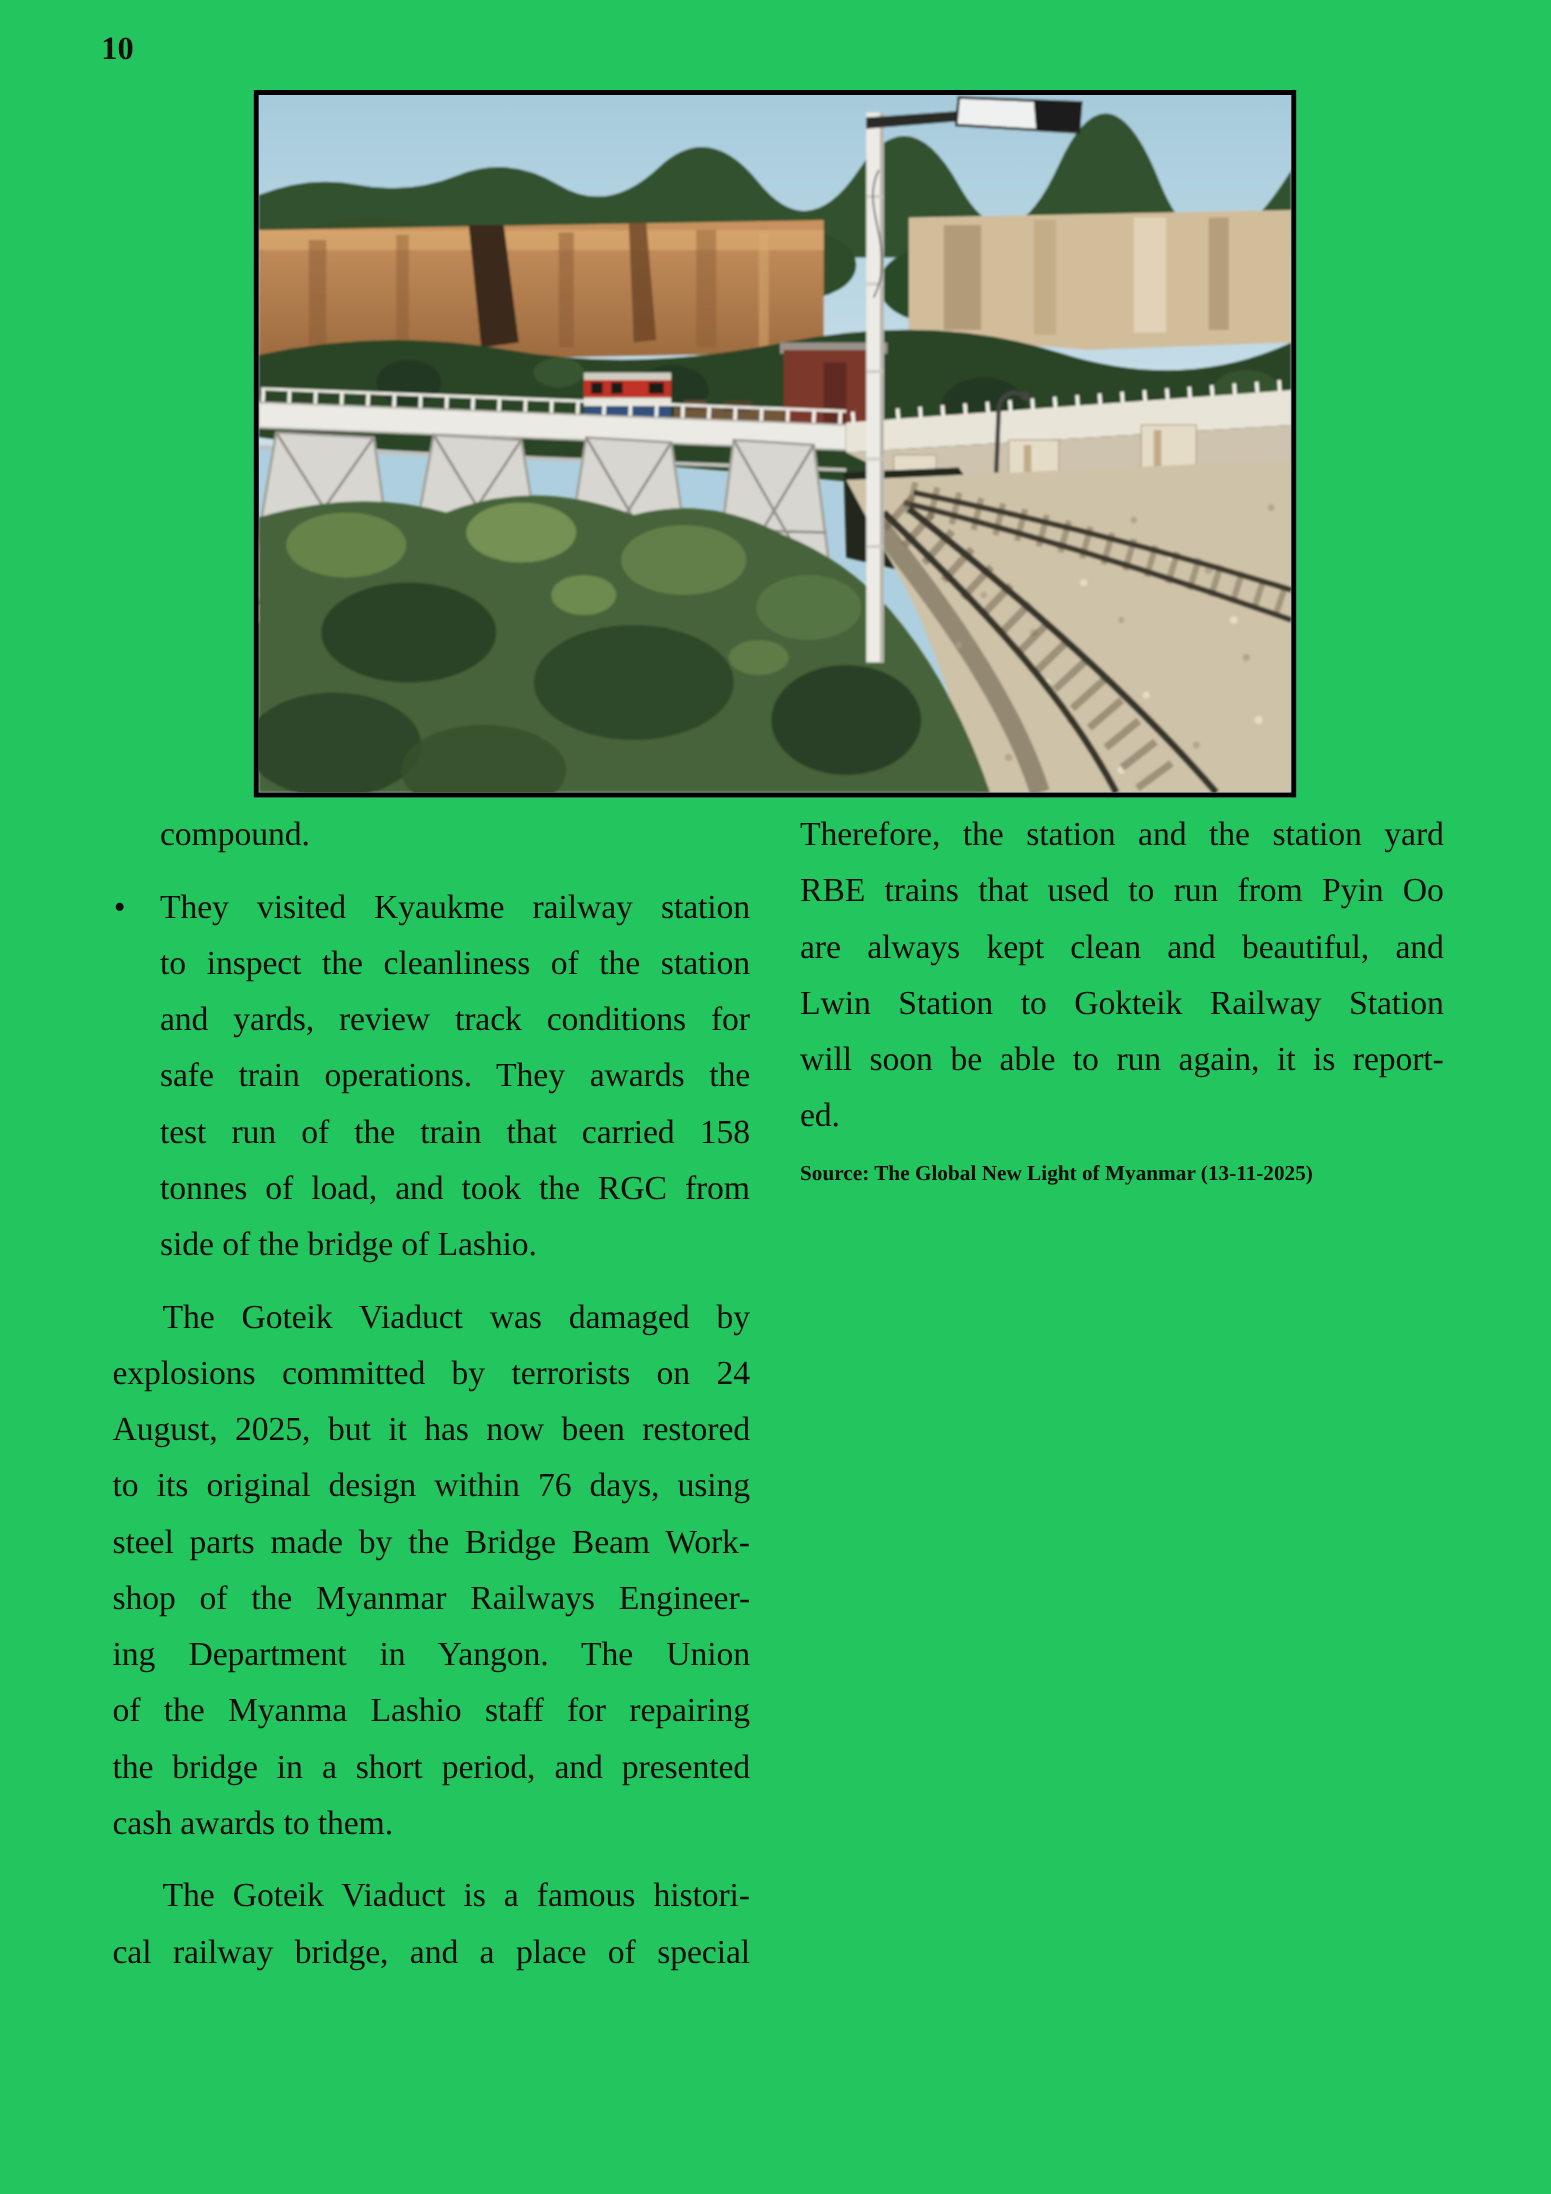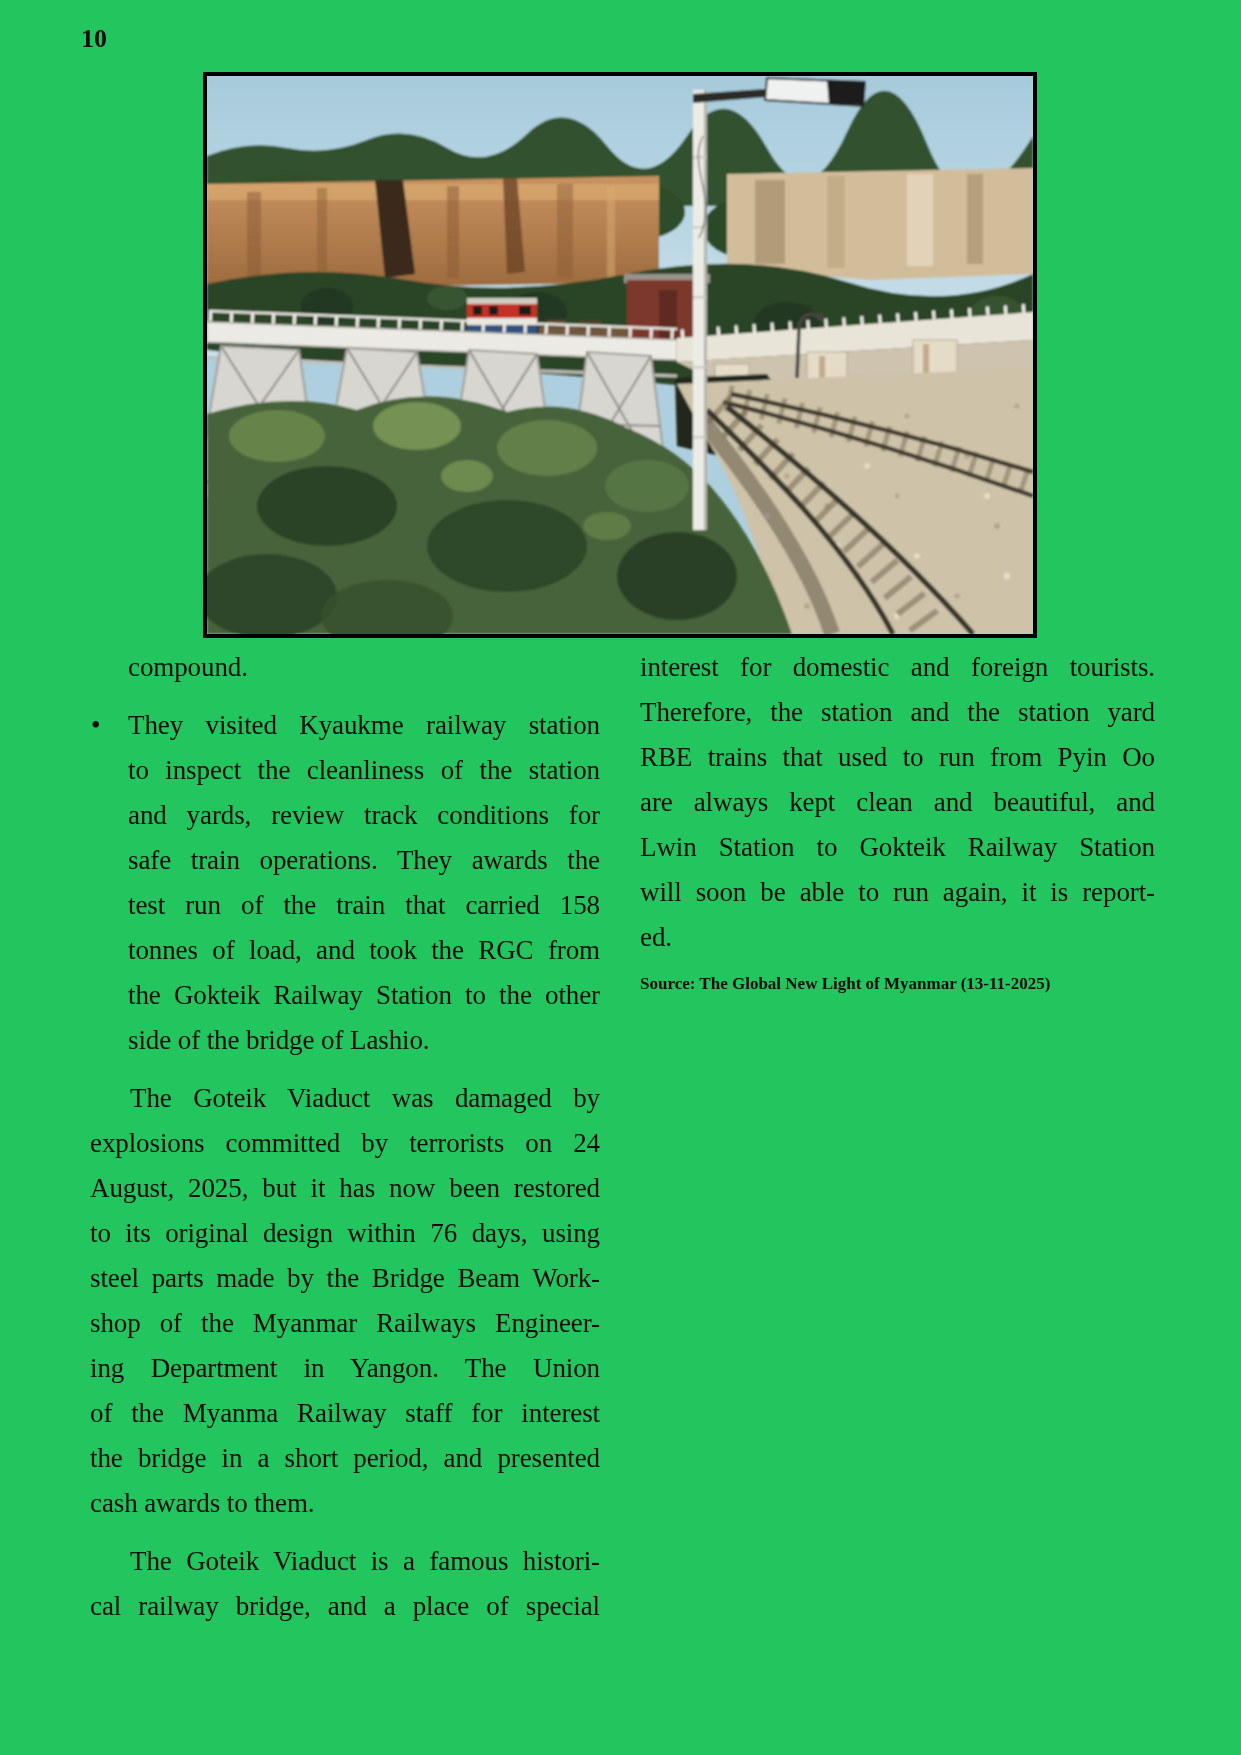--- a/index.html
+++ b/index.html
@@ -265,47 +265,45 @@
 
     <div class="block bullet-item">
       <span class="bullet">•</span>
       <div class="para">
           <div class="line">They visited Kyaukme railway station</div>
           <div class="line">to inspect the cleanliness of the station</div>
           <div class="line">and yards, review track conditions for</div>
           <div class="line">safe train operations. They awards the</div>
           <div class="line">test run of the train that carried 158</div>
           <div class="line">tonnes of load, and took the RGC from</div>
-          <div class="line">the Gokteik Railway Station to the other</div>
           <div class="line">side of the bridge of Lashio.</div>
         </div>
     </div>
 
     <div class="block para indent-first">
         <div class="line">The Goteik Viaduct was damaged by</div>
         <div class="line">explosions committed by terrorists on 24</div>
         <div class="line">August, 2025, but it has now been restored</div>
         <div class="line">to its original design within 76 days, using</div>
         <div class="line">steel parts made by the Bridge Beam Work-</div>
         <div class="line">shop of the Myanmar Railways Engineer-</div>
         <div class="line">ing Department in Yangon. The Union</div>
-        <div class="line">of the Myanma Railway staff for interest</div>
+        <div class="line">of the Myanma Lashio staff for repairing</div>
         <div class="line">the bridge in a short period, and presented</div>
         <div class="line">cash awards to them.</div>
       </div>
 
     <div class="block para indent-first justify-all">
         <div class="line">The Goteik Viaduct is a famous histori-</div>
         <div class="line">cal railway bridge, and a place of special</div>
       </div>
   </div>
 
   <div class="col col-right">
     <div class="block para">
-        <div class="line">interest for domestic and foreign tourists.</div>
         <div class="line">Therefore, the station and the station yard</div>
         <div class="line">RBE trains that used to run from Pyin Oo</div>
         <div class="line">are always kept clean and beautiful, and</div>
         <div class="line">Lwin Station to Gokteik Railway Station</div>
         <div class="line">will soon be able to run again, it is report-</div>
         <div class="line">ed.</div>
       </div>
 
     <div class="block source-line">Source: The Global New Light of Myanmar (13-11-2025)</div>
   </div>

